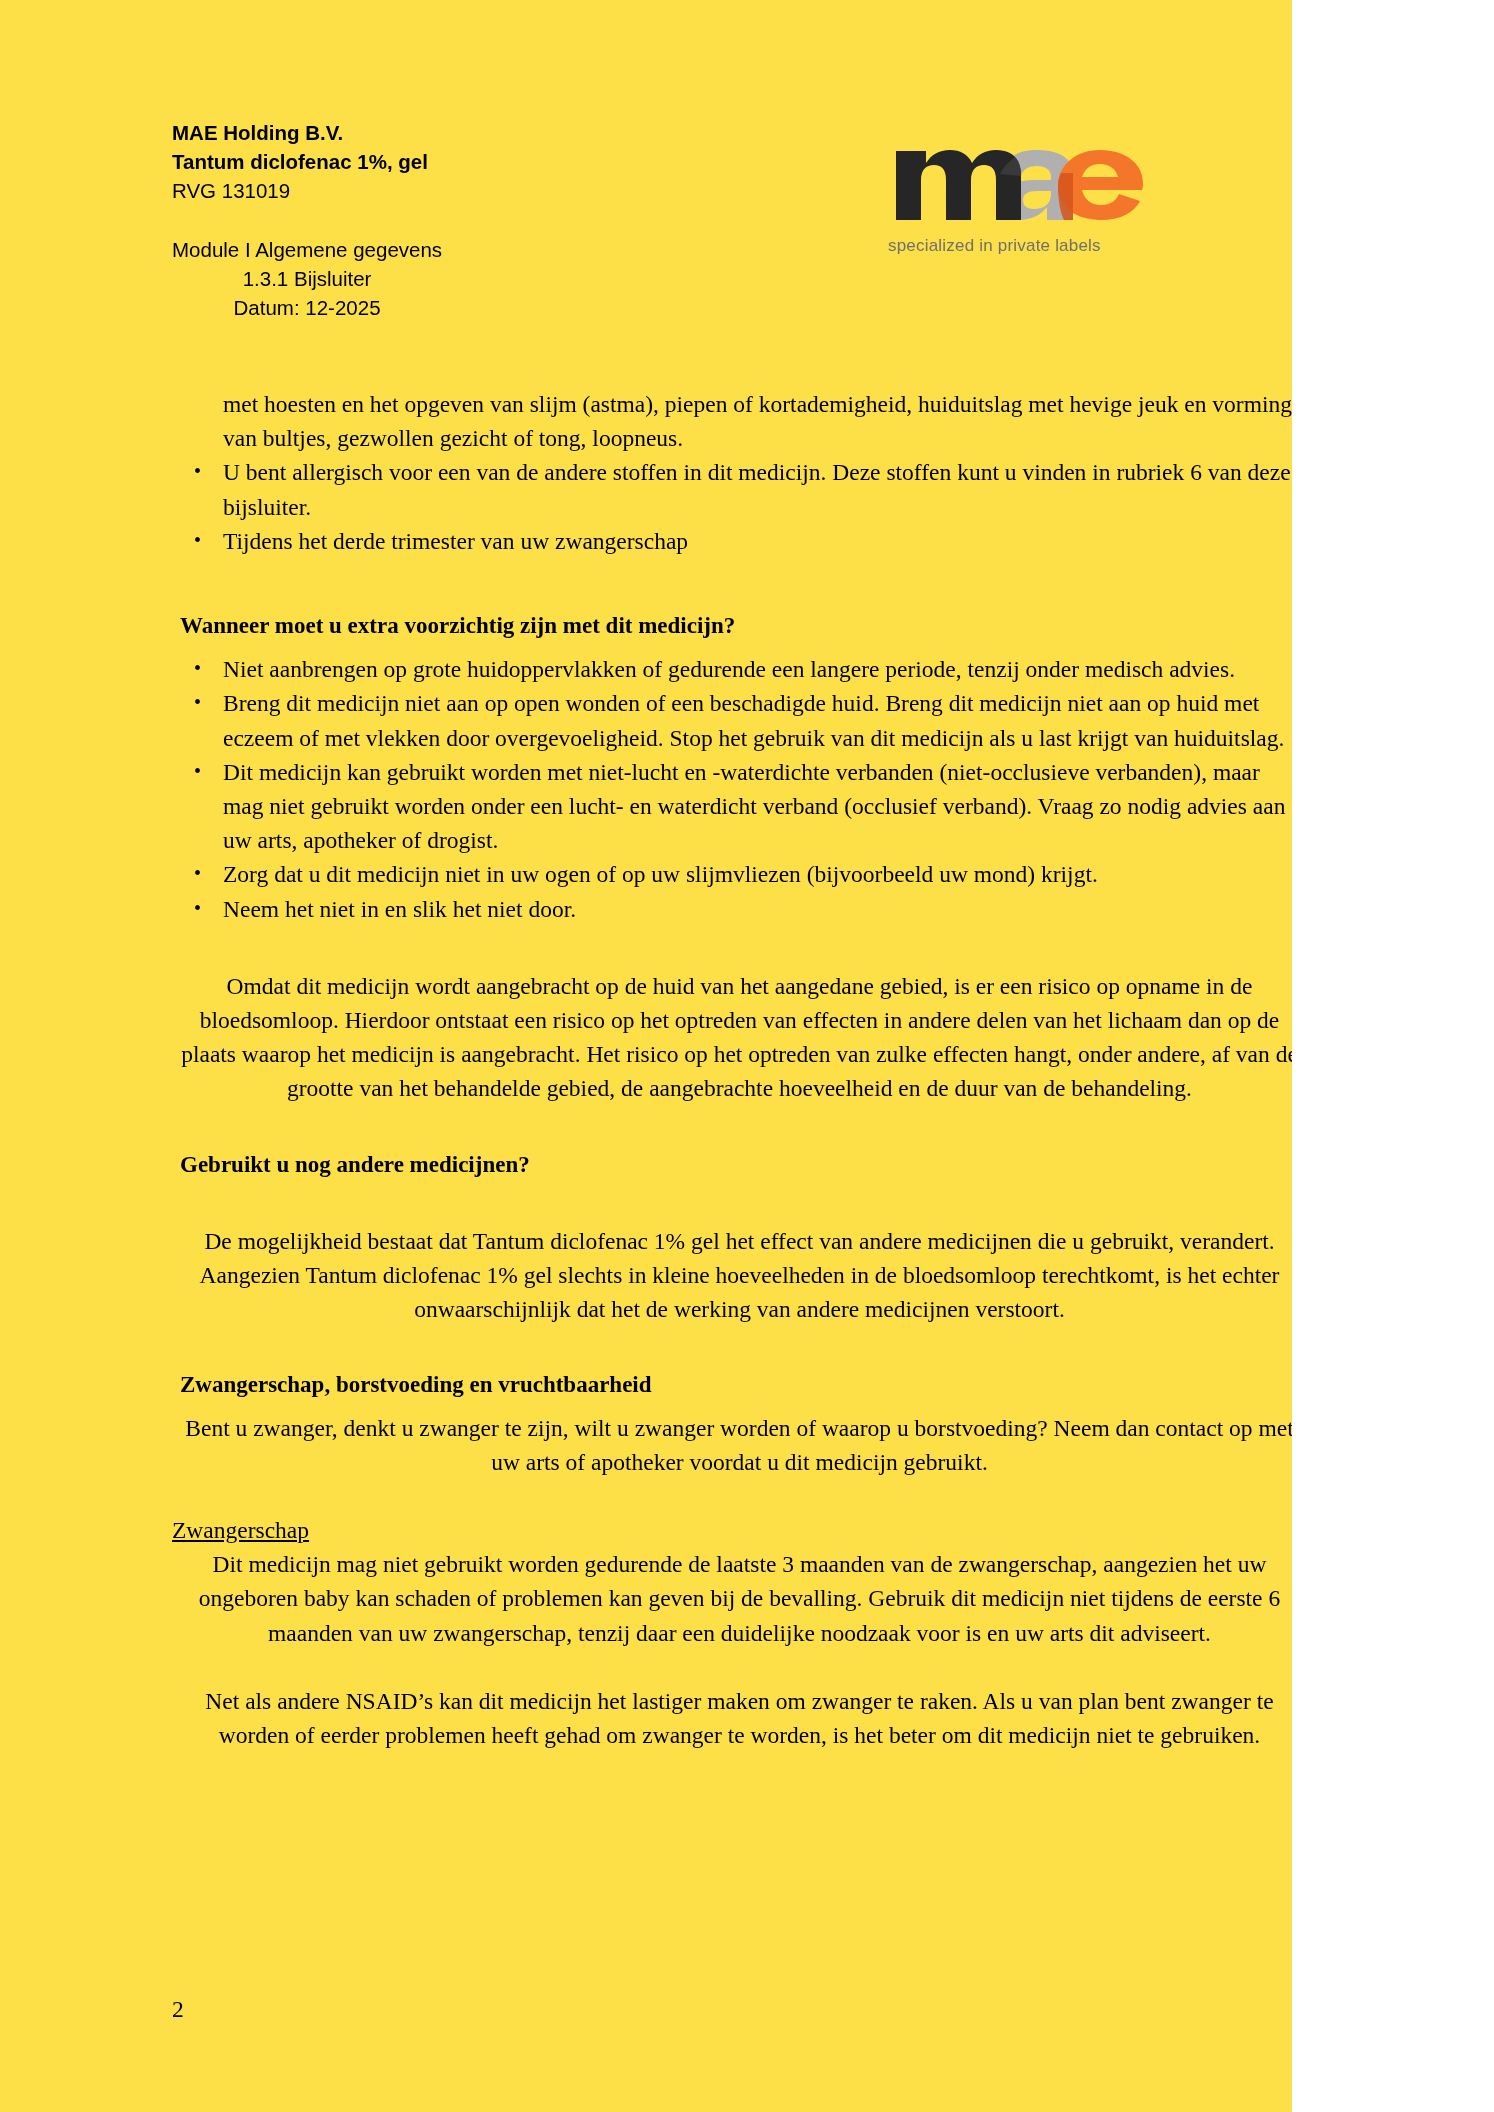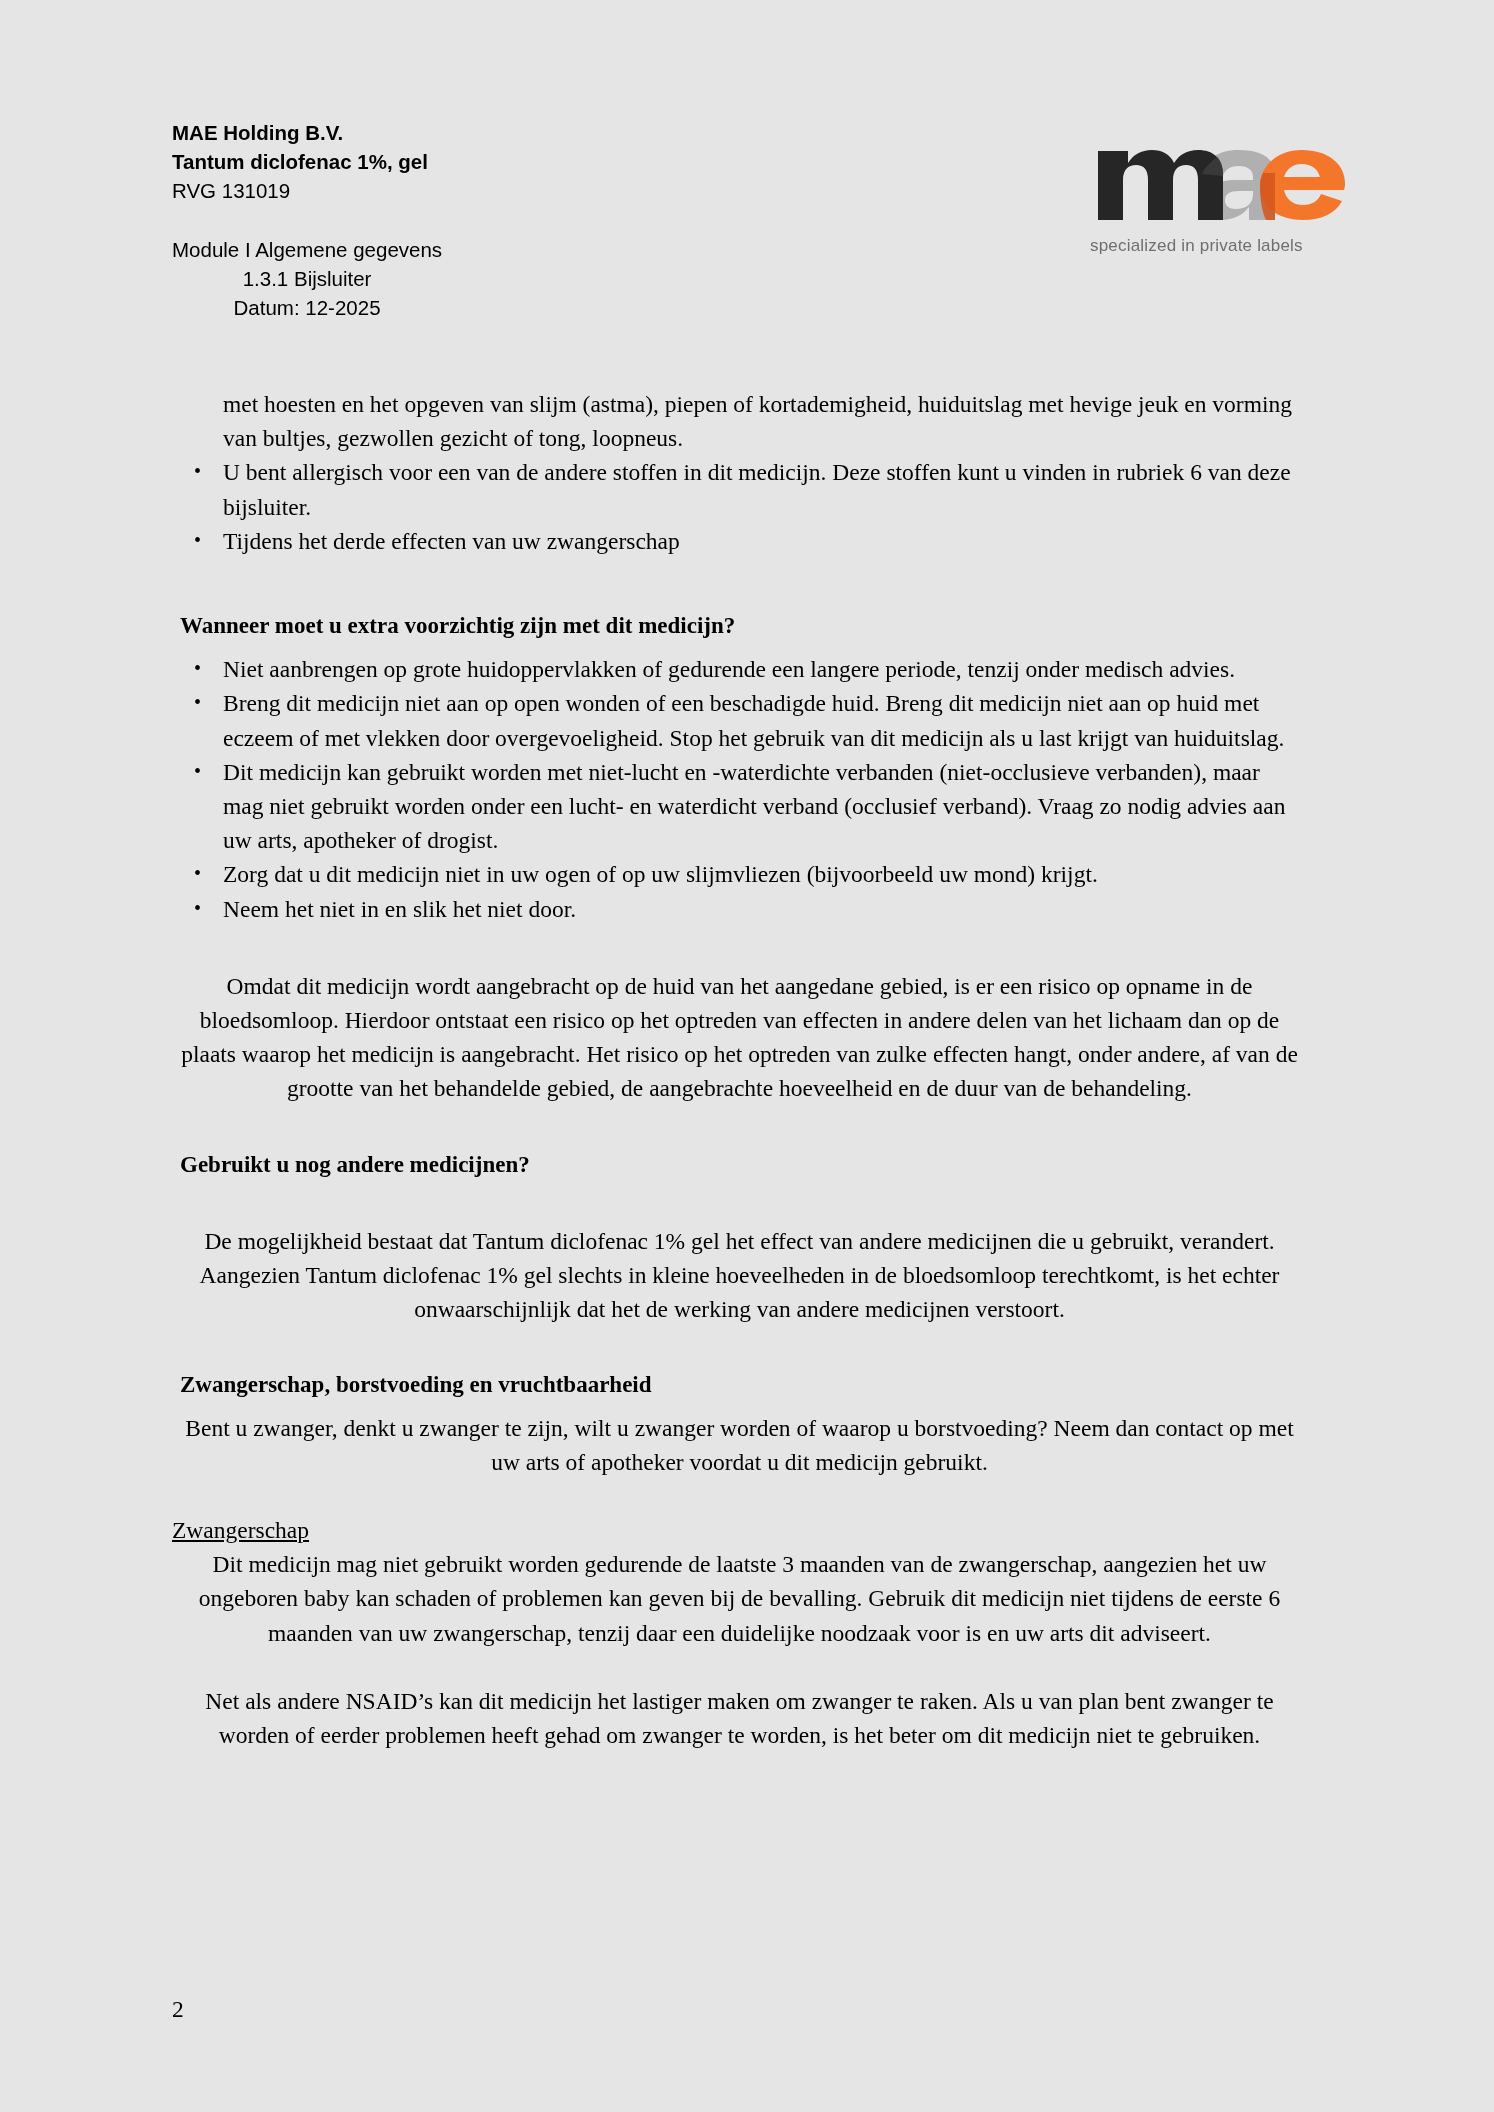--- a/index.html
+++ b/index.html
@@ -6,23 +6,23 @@
     margin: 0;
     padding: 0;
     background: #ffffff;
   }
   body {
     font-family: "Liberation Serif", serif;
     color: #000000;
   }
   .page {
     position: relative;
-    width: 1494px;
+    width: 1292px;
     height: 2112px;
-    background: #e5e5e5;
+    background: #fde047;
     box-sizing: border-box;
     overflow: hidden;
   }
 
   
   .header {
     position: absolute;
     top: 118px;
     left: 172px;
     right: 100px;
@@ -163,21 +163,21 @@
       </div>
       <div class="logo-tagline">specialized in private labels</div>
     </div>
   </div>
 
   <div class="content">
 
     <ul class="bullets">
       <li class="nobullet">met hoesten en het opgeven van slijm (astma), piepen of kortademigheid, huiduitslag met hevige jeuk en vorming van bultjes, gezwollen gezicht of tong, loopneus.</li>
       <li class="bulleted">U bent allergisch voor een van de andere stoffen in dit medicijn. Deze stoffen kunt u vinden in rubriek 6 van deze bijsluiter.</li>
-      <li class="bulleted">Tijdens het derde effecten van uw zwangerschap</li>
+      <li class="bulleted">Tijdens het derde trimester van uw zwangerschap</li>
     </ul>
 
     <div class="spacer"></div>
 
     <div class="heading">Wanneer moet u extra voorzichtig zijn met dit medicijn?</div>
 
     <ul class="bullets">
       <li class="bulleted">Niet aanbrengen op grote huidoppervlakken of gedurende een langere periode, tenzij onder medisch advies.</li>
       <li class="bulleted">Breng dit medicijn niet aan op open wonden of een beschadigde huid. Breng dit medicijn niet aan op huid met eczeem of met vlekken door overgevoeligheid. Stop het gebruik van dit medicijn als u last krijgt van huiduitslag.</li>
       <li class="bulleted">Dit medicijn kan gebruikt worden met niet-lucht en -waterdichte verbanden (niet-occlusieve verbanden), maar mag niet gebruikt worden onder een lucht- en waterdicht verband (occlusief verband). Vraag zo nodig advies aan uw arts, apotheker of drogist.</li>

